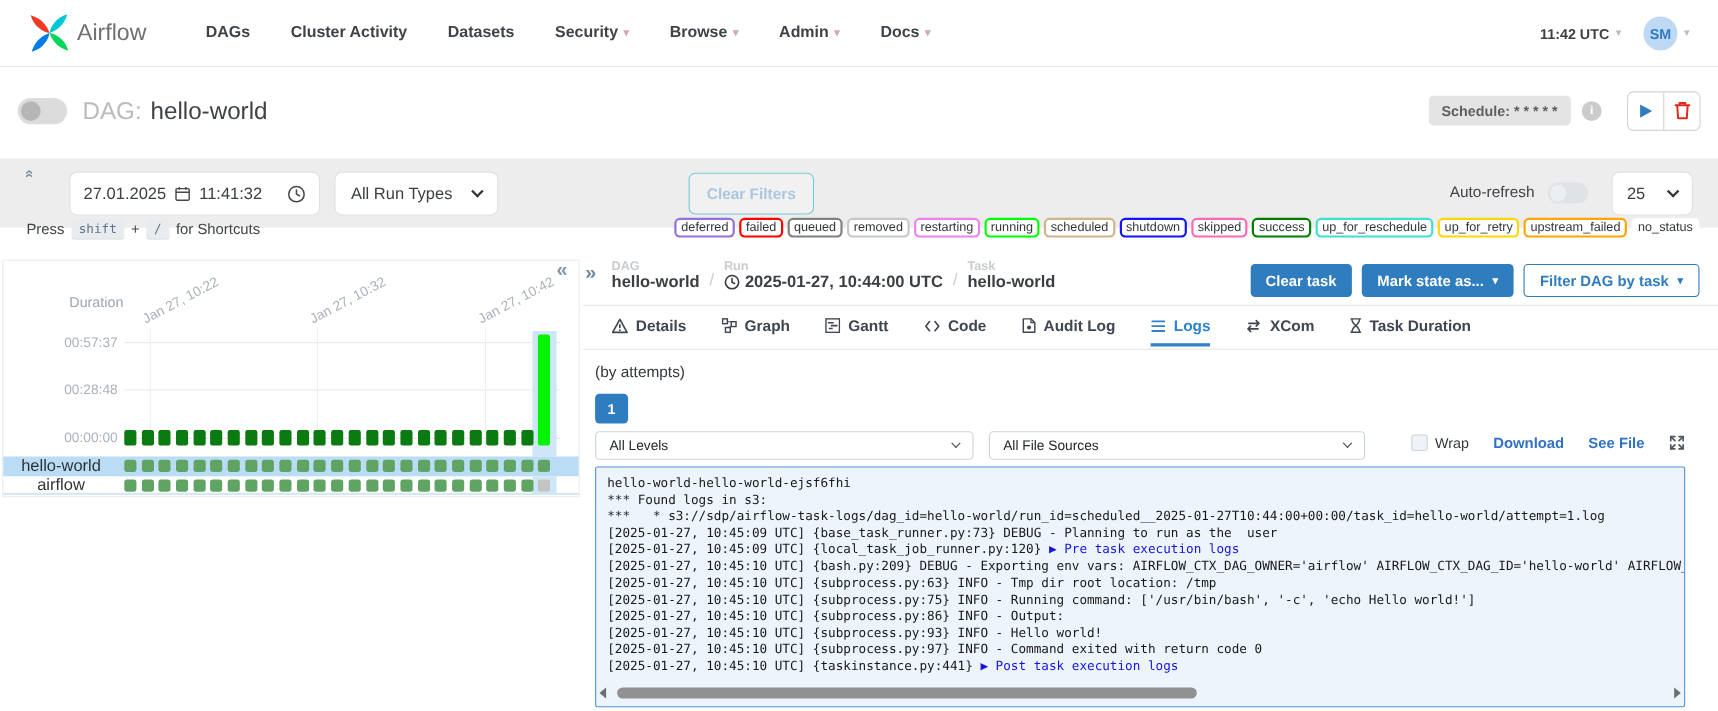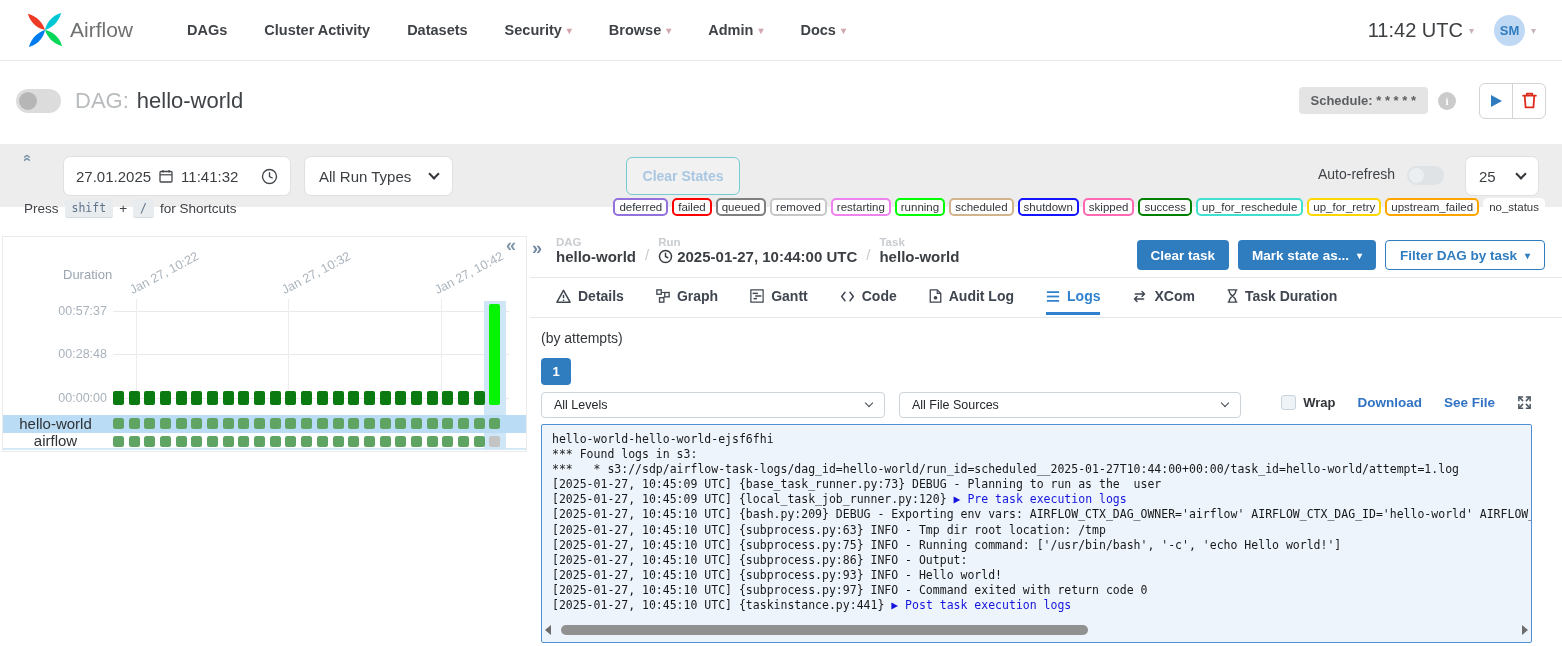--- a/index.html
+++ b/index.html
@@ -7,21 +7,21 @@
   #stage { position:relative; width:1562px; height:646px; background:#fff; }
 
   
   .navbar { position:absolute; top:0; left:0; right:0; height:61px; border-bottom:1px solid #e9e9e9;
             display:flex; align-items:center; padding:0 26px; background:#fff; }
   .brand-text { font-size:21px; color:#6f7071; margin-left:6px; }
   .nav-menu { display:flex; gap:37px; margin-left:54px; }
   .nav-item { font-weight:bold; font-size:14.5px; color:#3f4347; cursor:pointer; white-space:nowrap; }
   .nav-item.has-caret::after { content:"▾"; color:#d2a7af; font-size:10px; margin-left:5px; vertical-align:1px; }
   .nav-spacer { flex:1; }
-  .nav-clock { font-weight:normal; font-size:20px; color:#3d4043; }
+  .nav-clock { font-weight:bold; font-size:13px; color:#3d4043; }
   .caret-soft { color:#c9b2b8; font-size:10px; margin-left:6px; }
   .avatar { width:31px; height:31px; border-radius:50%; background:#bfd9f5; color:#2f7cbf; font-weight:bold;
             font-size:13px; display:flex; align-items:center; justify-content:center; margin-left:20px; }
 
   
   .dag-header { position:absolute; top:78px; left:0; right:0; height:45px; display:flex; align-items:center; padding:0 16px; }
   .pause-toggle { width:45px; height:24px; border-radius:12px; background:#dcdcdc; position:relative; cursor:pointer; flex:none; }
   .pause-toggle .knob { position:absolute; left:3px; top:3px; width:18px; height:18px; border-radius:50%; background:#b6b6b6; }
   .dag-label { font-size:22px; color:#b9bcbe; margin-left:14px; }
   .dag-name  { font-size:22px; color:#3f4347; margin-left:8px; }
@@ -114,21 +114,21 @@
                  font-weight:bold; font-size:13px; border-radius:4px; display:flex; align-items:center;
                  justify-content:center; cursor:pointer; }
   .log-select { position:absolute; top:392px; height:26px; background:#fff; border:1px solid #ccd3d9; border-radius:4px;
                 display:flex; align-items:center; padding:0 12px; font-size:12.5px; color:#23272b; cursor:pointer; }
   .log-select .chev { width:6px; height:6px; border-width:1.6px; border-color:#3f4650; }
   .sel-levels { left:541px; width:344px; }
   .sel-sources { left:899px; width:342px; }
   .log-tools { position:absolute; right:30px; top:395px; display:flex; align-items:center; gap:22px; }
   .wrap-box { width:15px; height:15px; background:#eef3f7; border:1px solid #c9d4dc; border-radius:3px; cursor:pointer; }
   .wrap-wrap { display:flex; align-items:center; gap:7px; }
-  .wrap-label { font-weight:bold; font-size:13px; color:#33373b; }
+  .wrap-label { font-weight:normal; font-size:13px; color:#33373b; }
   .blue-link { font-weight:bold; font-size:13.5px; color:#3173c2; cursor:pointer; }
   .expand-btn { display:flex; cursor:pointer; color:#4a5560; }
 
   .log-box { position:absolute; left:541px; top:424px; width:991px; height:219px; background:#eef4fb;
              border:1px solid #4f91d6; border-radius:2px; overflow:hidden; }
   .log-lines { padding:7px 0 0 10px; font:11.5px/15.1px "DejaVu Sans Mono", monospace; color:#17181a; white-space:pre; }
   .log-link { color:#1515dd; cursor:pointer; }
   .log-scrollbar { position:absolute; left:3px; right:3px; bottom:5px; height:14px; display:flex; align-items:center; }
   .sb-arrow { width:0; height:0; flex:none; cursor:pointer; }
   .sb-left  { border-top:5px solid transparent; border-bottom:5px solid transparent; border-right:6px solid #6d6d6d; }
@@ -202,21 +202,21 @@
       <span class="flex1"></span>
       <svg viewBox="0 0 16 16" width="17" height="17">
         <circle cx="8" cy="8" r="6.6" fill="none" stroke="#44484c" stroke-width="1.3"></circle>
         <path d="M8 4.5V8l2.6 1.4" fill="none" stroke="#44484c" stroke-width="1.3" stroke-linecap="round"></path>
       </svg>
     </div>
     <div class="white-box sel-rt">
       <span>All Run Types</span>
         <span class="chev"></span>
     </div>
-    <div class="clear-filters">Clear States</div>
+    <div class="clear-filters">Clear Filters</div>
     <div class="auto-refresh-wrap">
       <span class="ar-label">Auto-refresh</span>
       <div class="mini-toggle">
           <div class="knob"></div>
         </div>
     </div>
     <div class="white-box sel-ps">
       <span>25</span>
         <span class="chev"></span>
     </div>

